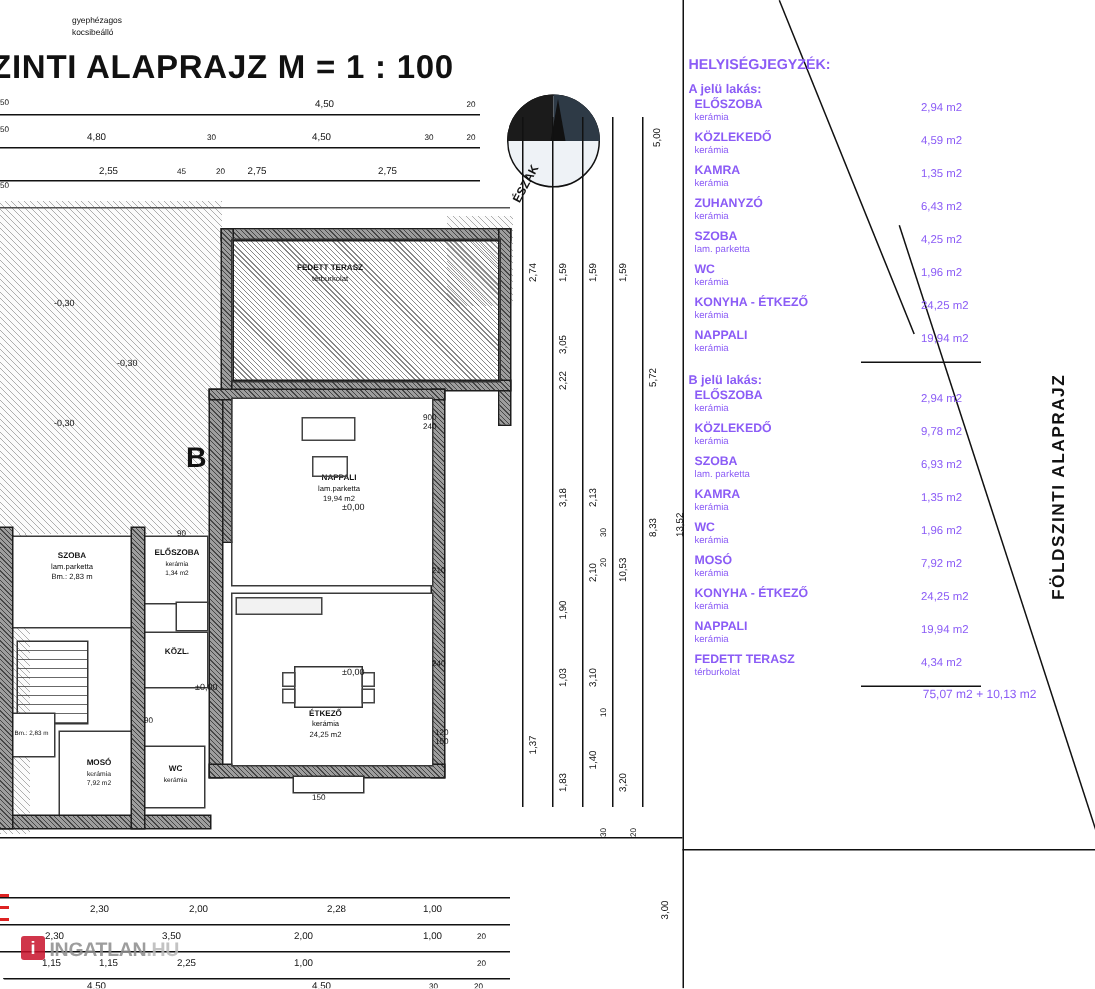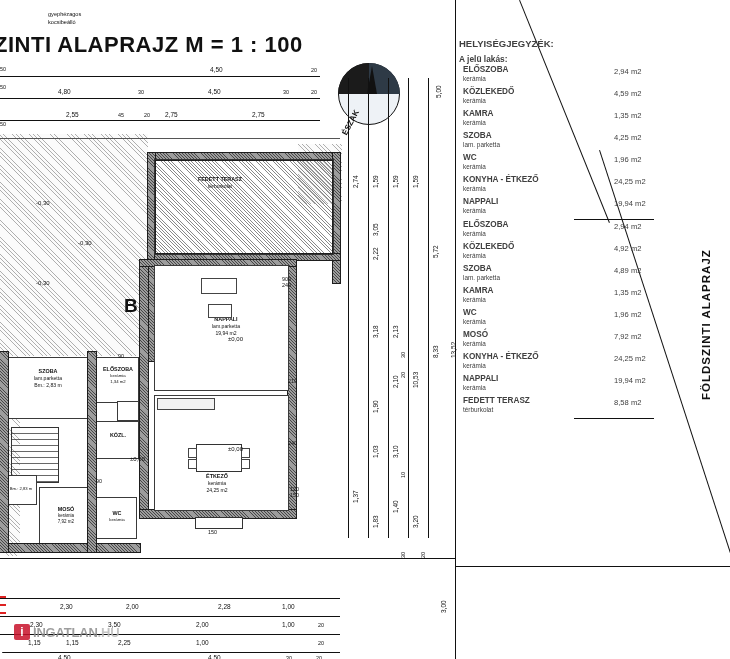--- a/index.html
+++ b/index.html
@@ -167,21 +167,21 @@
     transform: rotate(-62deg);
     color: #111;
   }
 
   
   #legend {
     position: absolute;
     left: 459px;
     top: 38px;
     width: 255px;
-    color: #404040;
+    color: #8b5cf6;
   }
   #legend .legend-title {
     font-size: 9.5px;
     font-weight: bold;
     margin-bottom: 5px;
   }
   #legend .group-title {
     font-size: 8.4px;
     font-weight: bold;
     margin: 4px 0 1px 0;
@@ -464,20 +464,25 @@
       <div class="rname">KÖZLEKEDŐ</div>
       <div class="rmat">kerámia</div>
       <div class="rarea">4,59 m2</div>
     </div>
     <div class="lrow">
       <div class="rname">KAMRA</div>
       <div class="rmat">kerámia</div>
       <div class="rarea">1,35 m2</div>
     </div>
     <div class="lrow">
+      <div class="rname">ZUHANYZÓ</div>
+      <div class="rmat">kerámia</div>
+      <div class="rarea">6,43 m2</div>
+    </div>
+    <div class="lrow">
       <div class="rname">SZOBA</div>
       <div class="rmat">lam. parketta</div>
       <div class="rarea">4,25 m2</div>
     </div>
     <div class="lrow">
       <div class="rname">WC</div>
       <div class="rmat">kerámia</div>
       <div class="rarea">1,96 m2</div>
     </div>
     <div class="lrow">
@@ -485,35 +490,36 @@
       <div class="rmat">kerámia</div>
       <div class="rarea">24,25 m2</div>
     </div>
     <div class="lrow">
       <div class="rname">NAPPALI</div>
       <div class="rmat">kerámia</div>
       <div class="rarea">19,94 m2</div>
     </div>
     <div class="sumline"></div>
 
+    <div class="group-title" style="margin-top:6px;">B jelü lakás:</div>
 
     <div class="lrow">
       <div class="rname">ELŐSZOBA</div>
       <div class="rmat">kerámia</div>
       <div class="rarea">2,94 m2</div>
     </div>
     <div class="lrow">
       <div class="rname">KÖZLEKEDŐ</div>
       <div class="rmat">kerámia</div>
-      <div class="rarea">4,92 m2</div>
+      <div class="rarea">9,78 m2</div>
     </div>
     <div class="lrow">
       <div class="rname">SZOBA</div>
       <div class="rmat">lam. parketta</div>
-      <div class="rarea">4,89 m2</div>
+      <div class="rarea">6,93 m2</div>
     </div>
     <div class="lrow">
       <div class="rname">KAMRA</div>
       <div class="rmat">kerámia</div>
       <div class="rarea">1,35 m2</div>
     </div>
     <div class="lrow">
       <div class="rname">WC</div>
       <div class="rmat">kerámia</div>
       <div class="rarea">1,96 m2</div>
@@ -529,23 +535,24 @@
       <div class="rarea">24,25 m2</div>
     </div>
     <div class="lrow">
       <div class="rname">NAPPALI</div>
       <div class="rmat">kerámia</div>
       <div class="rarea">19,94 m2</div>
     </div>
     <div class="lrow">
       <div class="rname">FEDETT TERASZ</div>
       <div class="rmat">térburkolat</div>
-      <div class="rarea">8,58 m2</div>
+      <div class="rarea">4,34 m2</div>
     </div>
     <div class="sumline"></div>
+    <div class="sum" style="width:232px; text-align:right;">75,07 m2 + 10,13 m2</div>
   </div>
 
   <div id="right-vert-label">FÖLDSZINTI ALAPRAJZ</div>
 
   <div id="bottom-dims">
     <div class="line hline" style="left:0px; top:2px; width:340px;"></div>
     <div class="line hline" style="left:0px; top:20px; width:340px;"></div>
     <div class="line hline" style="left:0px; top:38px; width:340px;"></div>
     <div class="line hline" style="left:0px; top:56px; width:340px;"></div>
 

